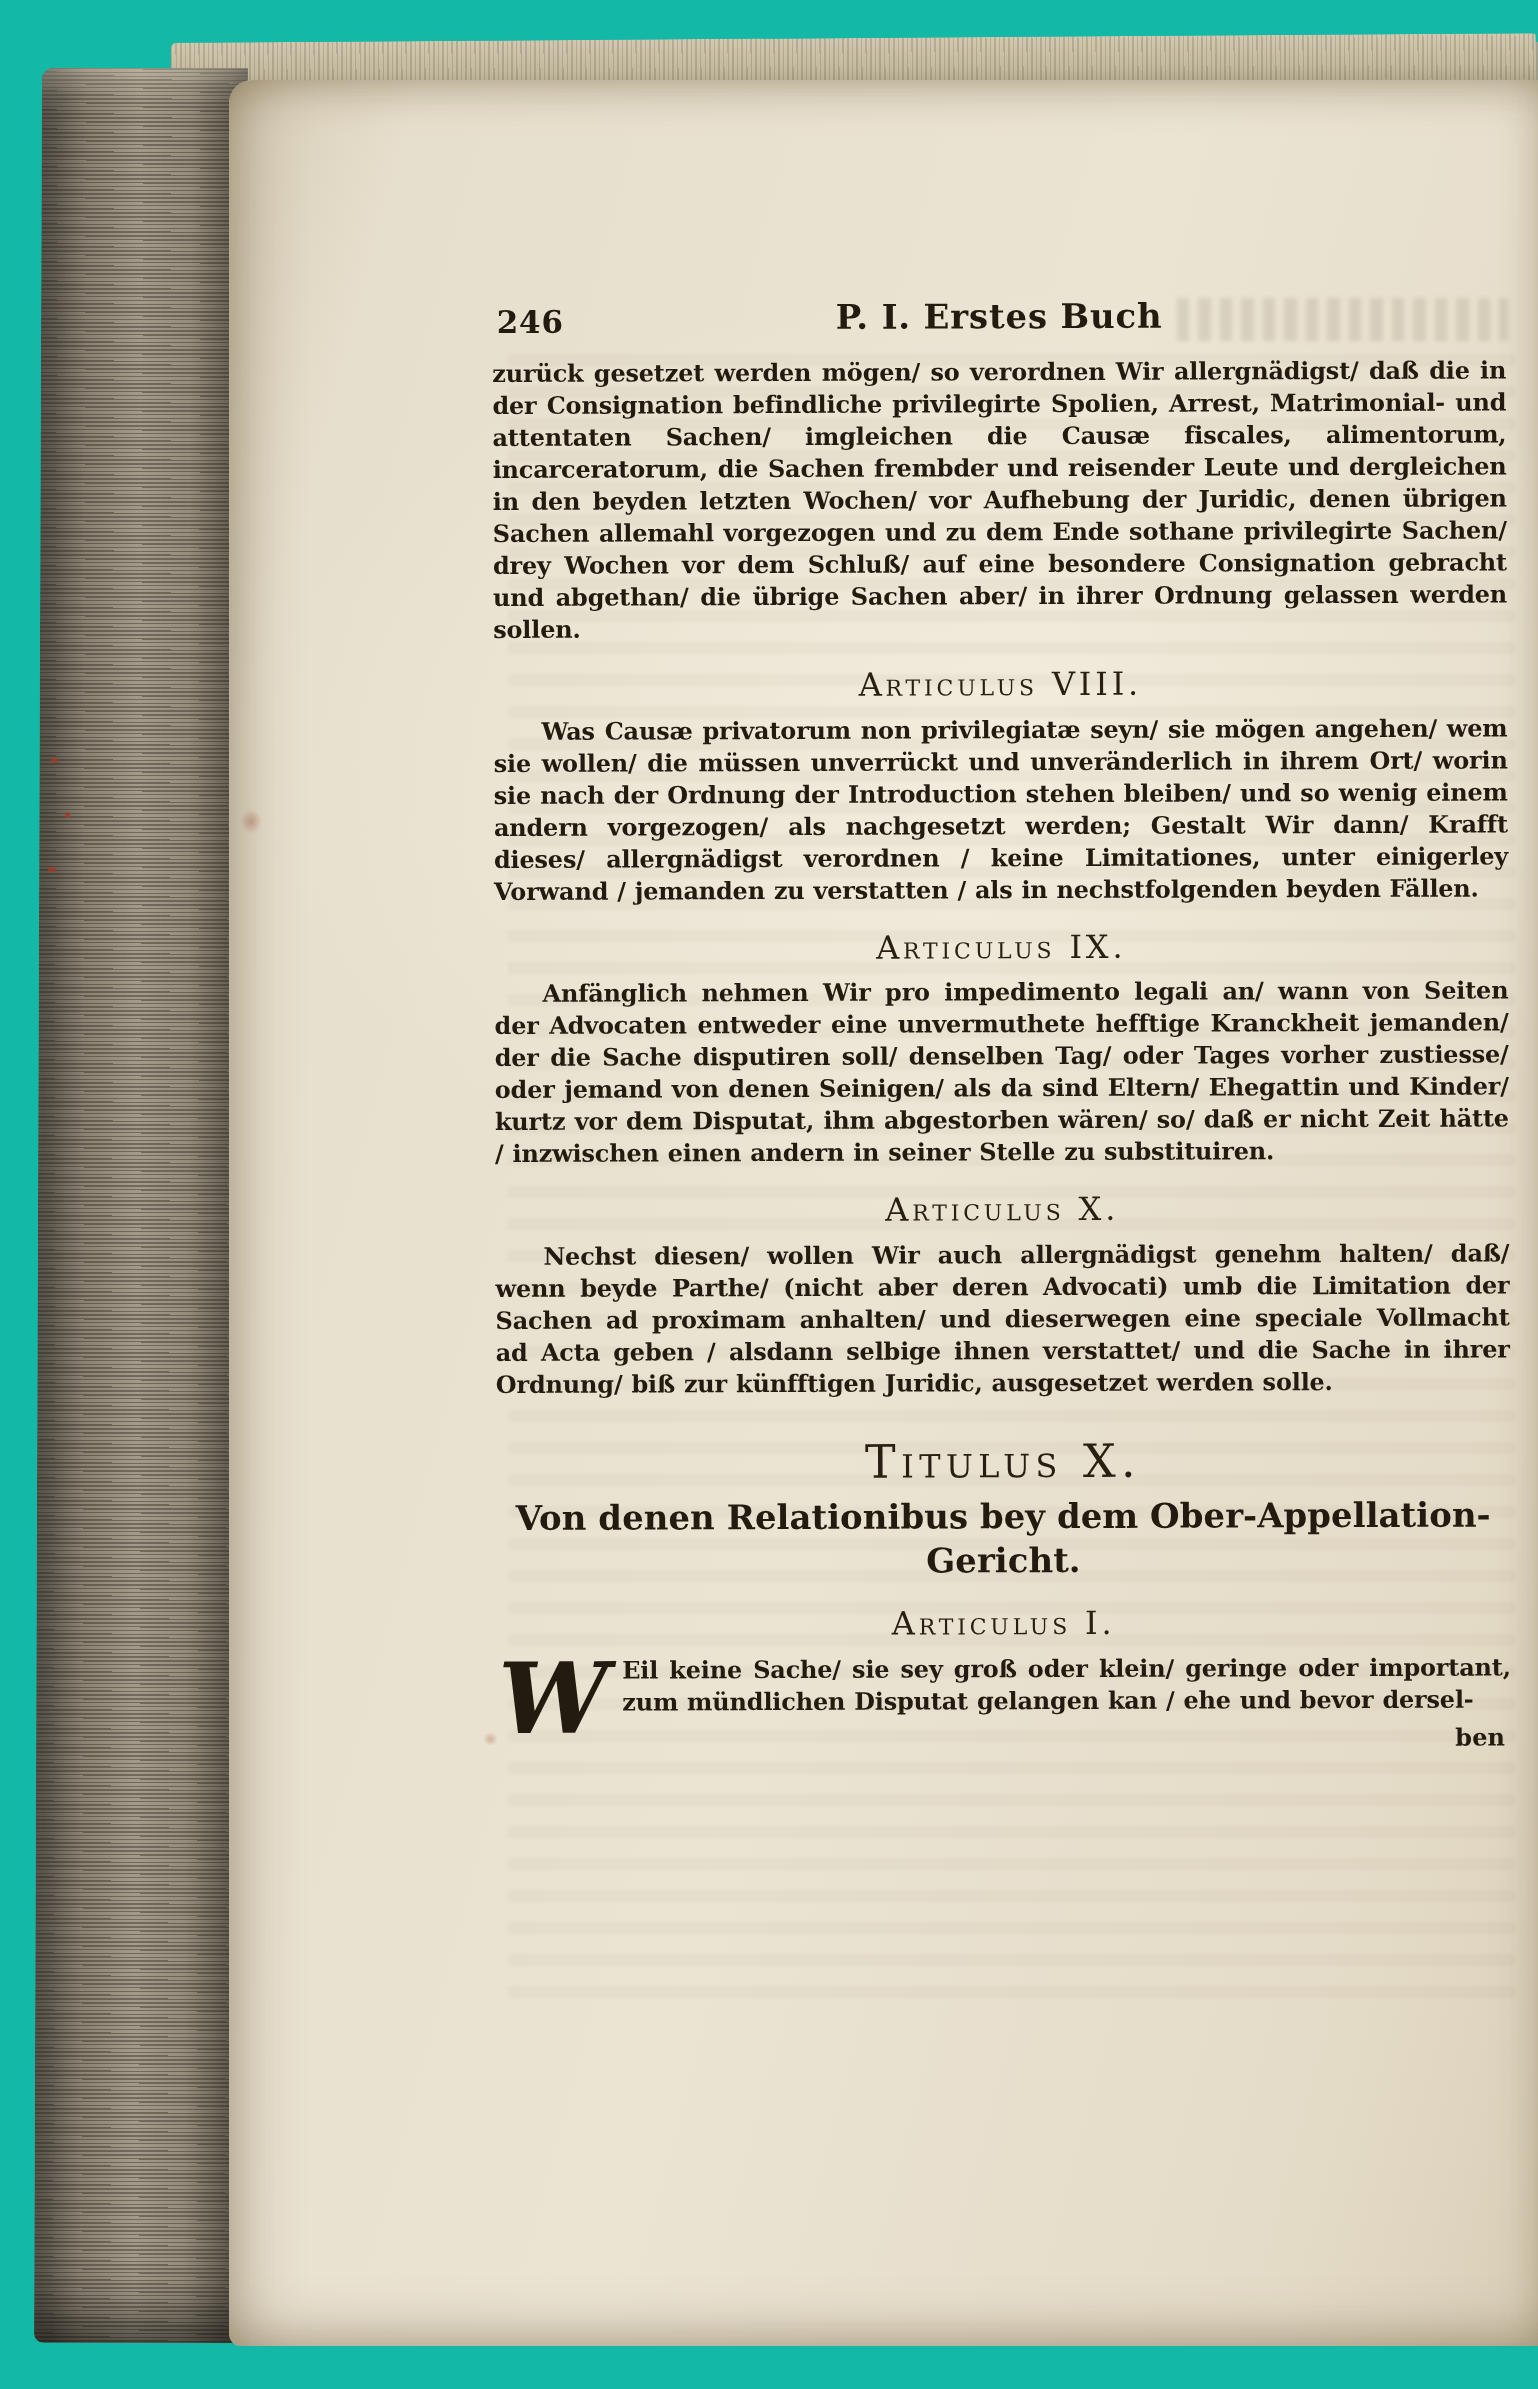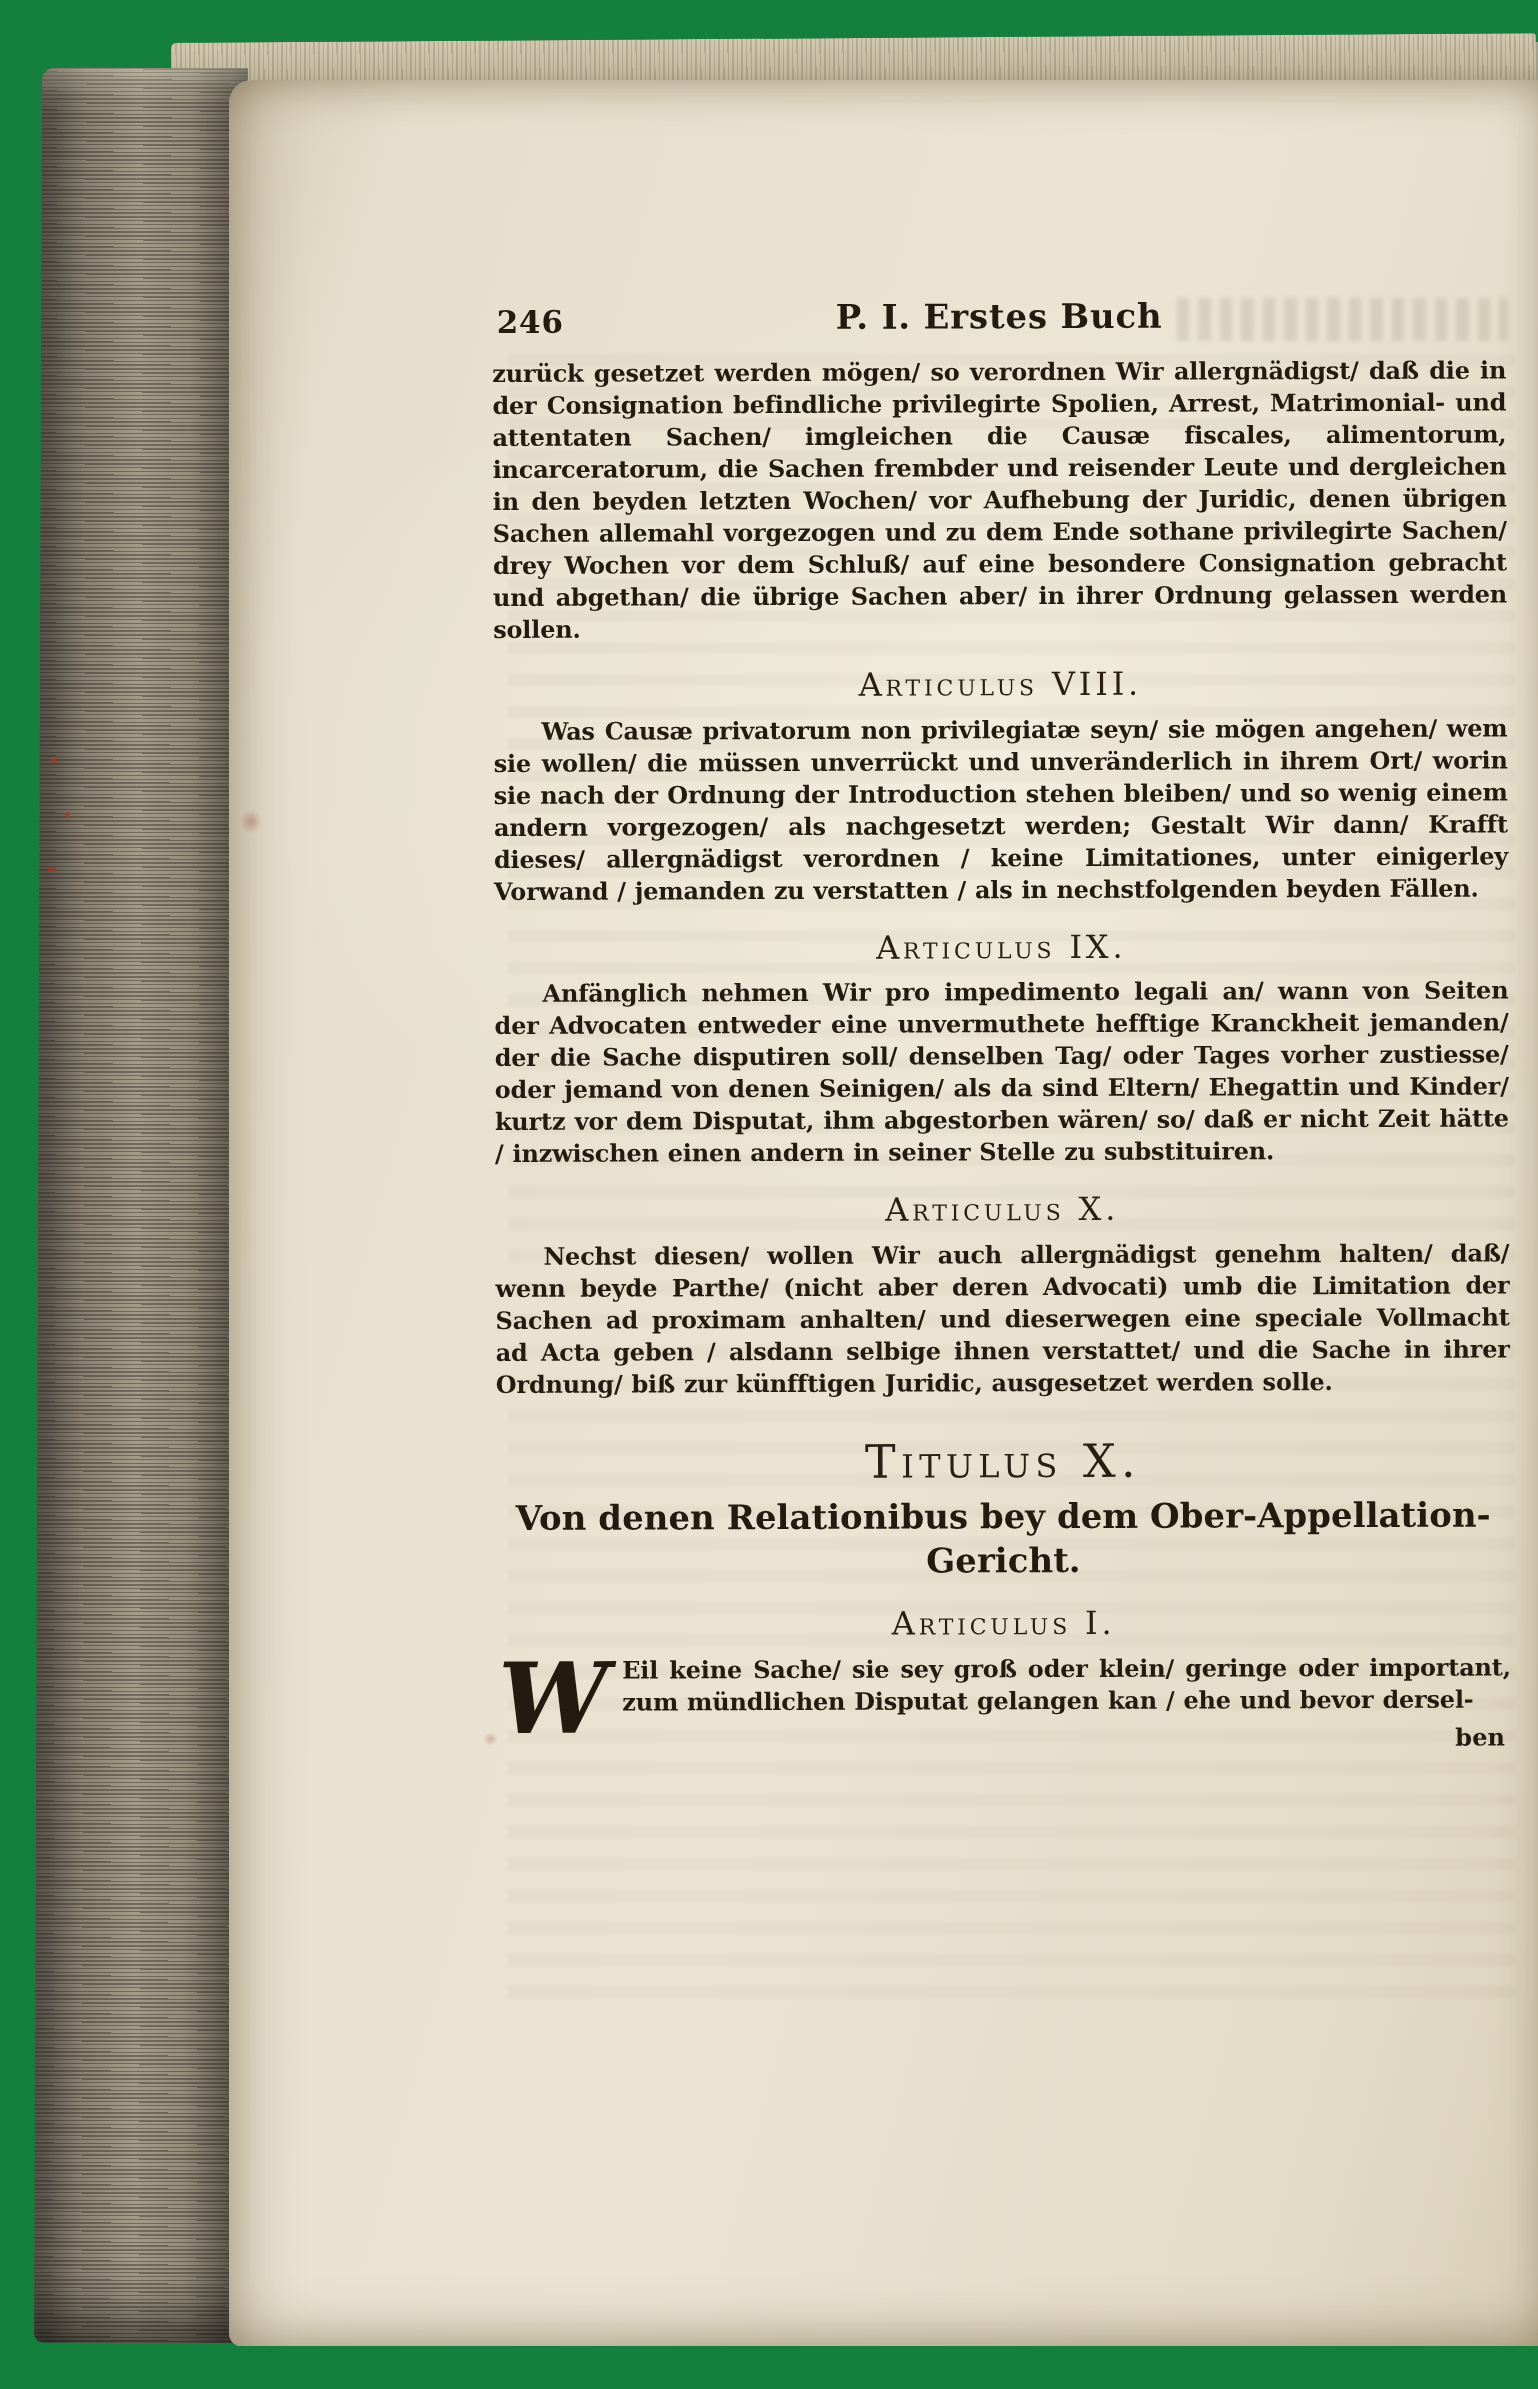--- a/index.html
+++ b/index.html
@@ -4,21 +4,21 @@
 <style>
   html, body {
     margin: 0;
     padding: 0;
     background: #070708;
   }
   .stage {
     position: relative;
     width: 1538px;
     height: 2389px;
-    background: #15803d;
+    background: #14b8a6;
     overflow: hidden;
     font-family: "DejaVu Serif", serif;
   }
 
   
   .under-page-top {
     position: absolute;
     left: 1400px; top: 42px;
     width: 138px; height: 131px;
     background: linear-gradient(180deg, #a5a390 0%, #94927e 60%, #7d7b6a 100%);

